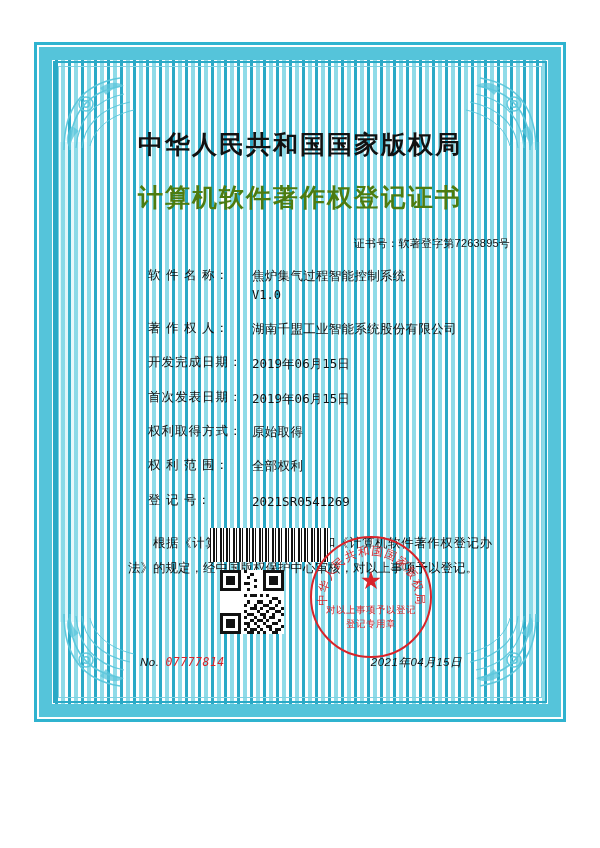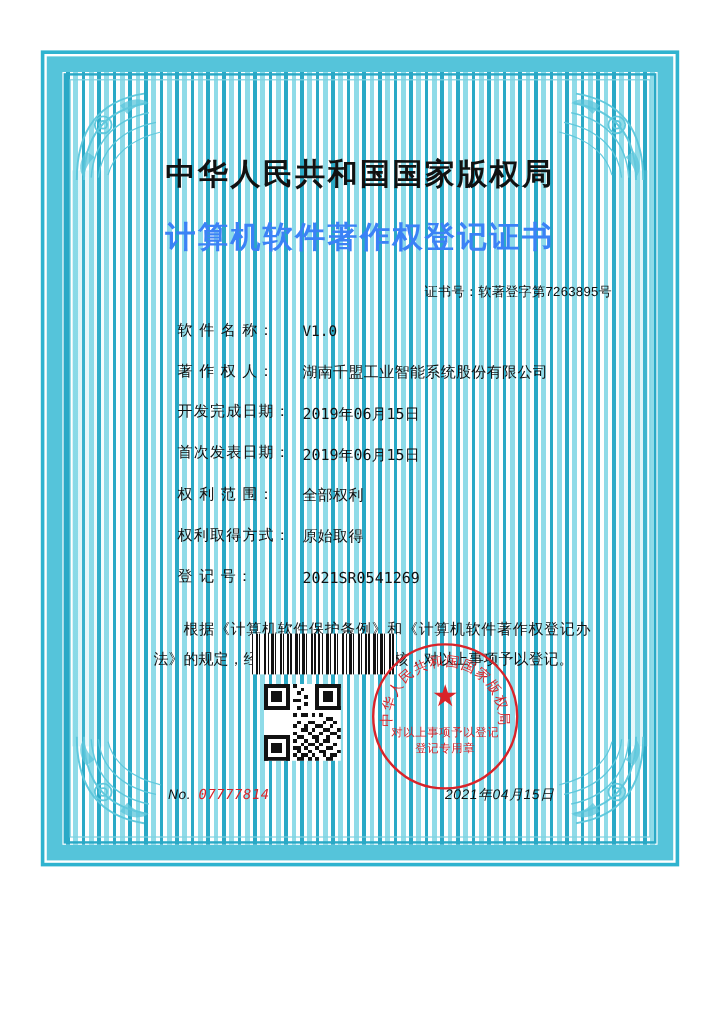--- a/index.html
+++ b/index.html
@@ -115,21 +115,21 @@
     letter-spacing: 2px;
     color: #111111;
     margin-top: 34px;
   }
   .title-sub {
     text-align: center;
     font-family: "DejaVu Serif", "Liberation Serif", serif;
     font-size: 25px;
     font-weight: 700;
     letter-spacing: 2px;
-    color: #3b82f6;
+    color: #4d7c0f;
     margin-top: 20px;
   }
 
   .cert-no {
     text-align: right;
     font-size: 11px;
     color: #111;
     margin-top: 22px;
     padding-right: 8px;
     letter-spacing: .2px;
@@ -344,47 +344,48 @@
       <div class="title-main">中华人民共和国国家版权局</div>
       <div class="title-sub">计算机软件著作权登记证书</div>
 
       <div class="cert-no">证书号：软著登字第7263895号</div>
 
       <div class="fields">
 
         <div class="field-row gap-top">
           <div class="field-label">软 件 名 称：</div>
           <div class="field-value">
+            <span>焦炉集气过程智能控制系统</span>
             <span class="value-second-line">V1.0</span>
           </div>
         </div>
 
         <div class="field-row gap-top">
           <div class="field-label">著 作 权 人：</div>
           <div class="field-value">湖南千盟工业智能系统股份有限公司</div>
         </div>
 
         <div class="field-row gap-top">
           <div class="field-label">开发完成日期：</div>
           <div class="field-value mono">2019年06月15日</div>
         </div>
 
         <div class="field-row">
           <div class="field-label">首次发表日期：</div>
           <div class="field-value mono">2019年06月15日</div>
         </div>
 
         <div class="field-row">
+          <div class="field-label">权利取得方式：</div>
+          <div class="field-value">原始取得</div>
+        </div>
+
+        <div class="field-row">
           <div class="field-label">权 利 范 围：</div>
           <div class="field-value">全部权利</div>
-        </div>
-
-        <div class="field-row">
-          <div class="field-label">权利取得方式：</div>
-          <div class="field-value">原始取得</div>
         </div>
 
         <div class="field-row">
           <div class="field-label">登 记 号：</div>
           <div class="field-value mono">2021SR0541269</div>
         </div>
 
       </div>
 
       <div class="legal">

